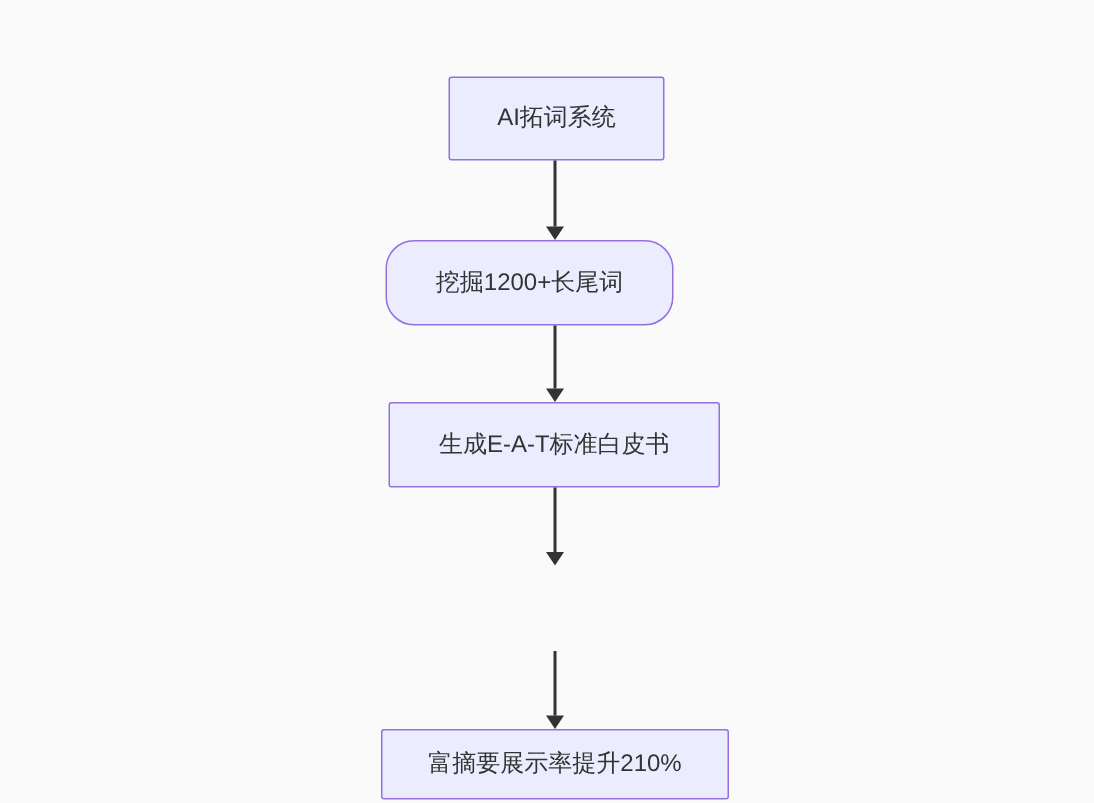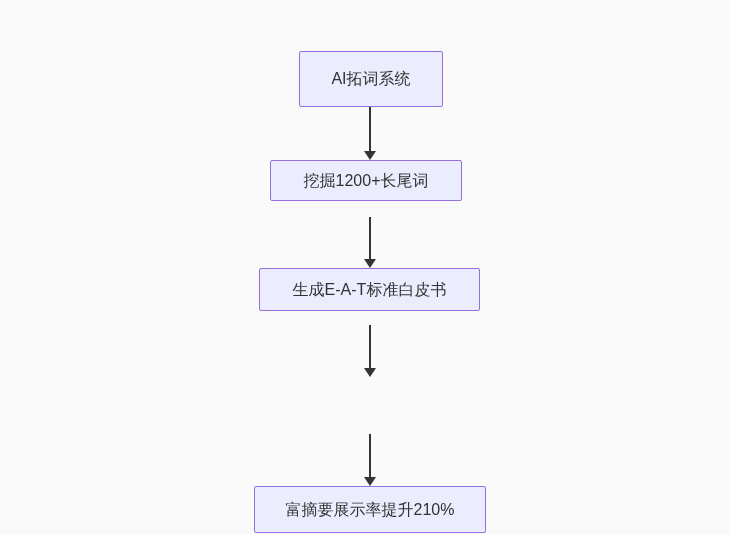--- a/index.html
+++ b/index.html
@@ -47,22 +47,22 @@
   }
   .arrow .head {
     width: 0;
     height: 0;
     border-left: 6px solid transparent;
     border-right: 6px solid transparent;
     border-top: 9px solid #333333;
   }
   
   .n1 { left: 299px; top: 15px;  width: 144px; height: 56px; }
-  .n2 { left: 270px; top: 124px; width: 192px; height: 41px; }
-  .n3 { left: 259px; top: 232px; width: 221px; height: 43px; }
+  .n2 { left: 257px; top: 124px; width: 192px; height: 57px; border-radius: 19px; }
+  .n3 { left: 259px; top: 232px; width: 221px; height: 57px; }
   .n4 { left: 263px; top: 341px; width: 214px; height: 57px; }
   .n5 { left: 254px; top: 450px; width: 232px; height: 47px; }
   
   .a1 { left: 363px; top: 71px;  height: 53px; }
   .a2 { left: 363px; top: 181px; height: 51px; }
   .a3 { left: 363px; top: 289px; height: 52px; }
   .a4 { left: 363px; top: 398px; height: 52px; }
 </style>
 </head>
 <body>

